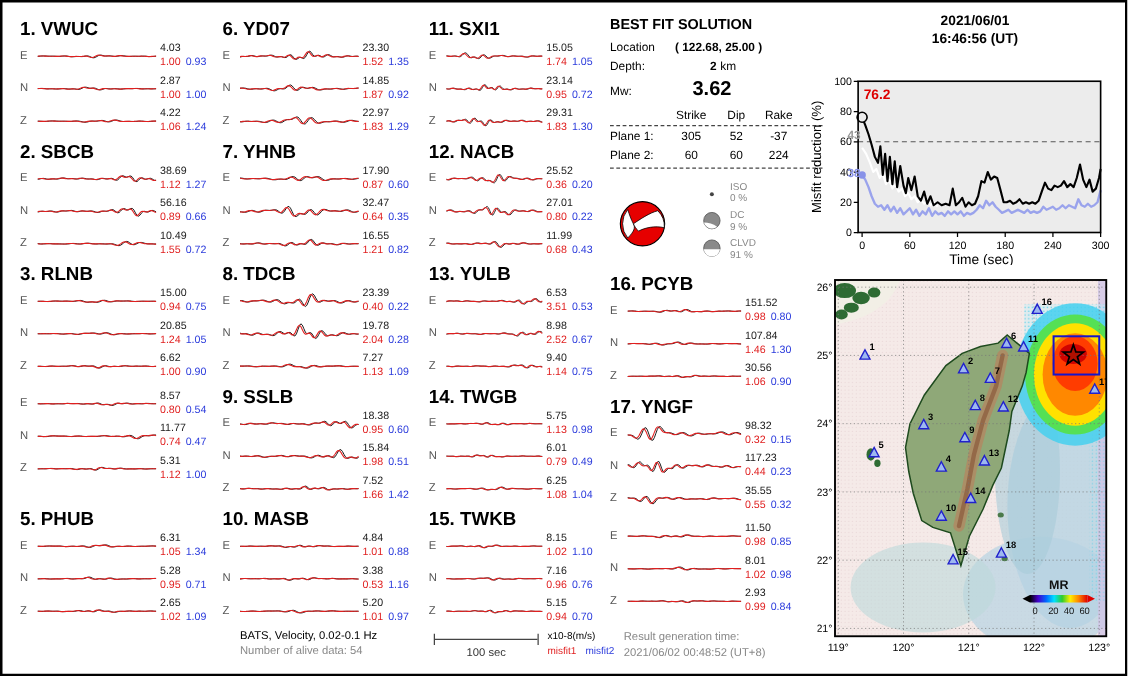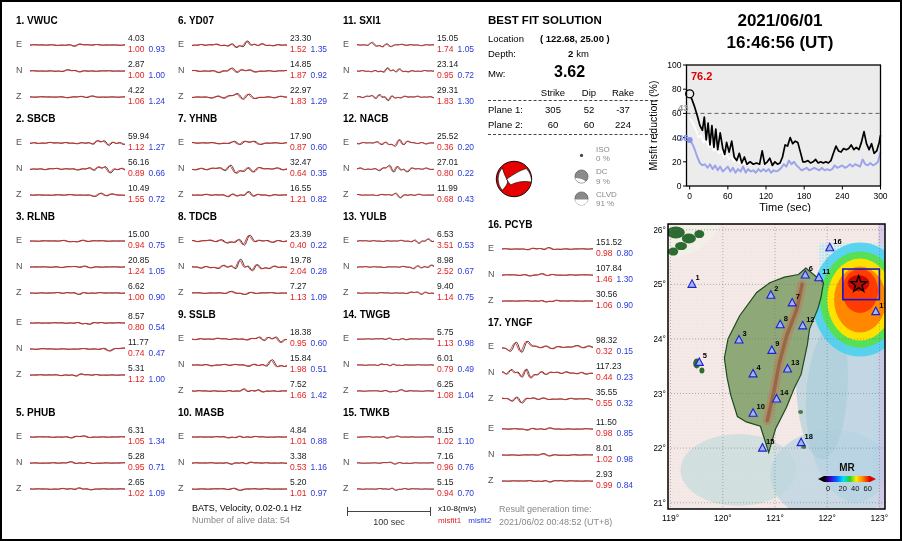--- a/index.html
+++ b/index.html
@@ -1,20 +1,20 @@
 <!DOCTYPE html>
 <html><head>
 <meta charset="utf-8">
 <style>
   html,body{margin:0;padding:0;background:#fff;}
   #stage{position:relative;width:902px;height:541px;background:#fff;border:2px solid #000;box-sizing:border-box;
          font-family:"Liberation Sans",sans-serif;overflow:hidden;}
   .wavecol{position:absolute;top:13px;}
   .station{height:98px;}
-  .sthead{font-size:10px;font-weight:bold;color:#000;height:16px;}
+  .sthead{font-size:15px;font-weight:bold;color:#000;height:16px;}
   .chrow{display:flex;align-items:center;height:26px;}
   .chl{width:14px;font-size:9px;color:#555;flex:0 0 14px;}
   svg.wave{flex:1;height:26px;min-width:0;}
   .vals{flex:0 0 48px;font-size:8.5px;line-height:1.25;padding-left:3px;}
   .amp{color:#1a1a1a;}
   .mrow span{display:inline-block;}
   .m1{color:#e01f1f;margin-right:4px;}
   .m2{color:#2b3bdc;}
   
   #solution{position:absolute;left:486px;top:12px;width:170px;font-size:9.5px;color:#000;}
@@ -27,29 +27,29 @@
   .dunit{margin-left:3px;}
   .sdr{display:flex;font-size:9.5px;}
   .sdr span{text-align:center;}
   .sdr .c0{width:44px;text-align:left;}
   .sdr .c1{width:42px;}
   .sdr .c2{width:30px;}
   .sdr .c3{width:38px;}
   .sdr-head{border-bottom:1px dashed #444;padding-bottom:2px;margin-top:6px;}
   .sdr-row{padding:3px 0 1px 0;}
   .sdr-last{border-bottom:1px dashed #444;padding-bottom:4px;}
-  .mech-row{display:flex;margin-top:10px;align-items:flex-start;gap:12px;}
+  .mech-row{display:flex;margin-top:10px;align-items:flex-start;}
   #beachball{margin-left:6px;margin-top:14px;}
   .comps{margin-left:28px;}
   .comp{display:flex;align-items:center;margin-bottom:4px;}
   .comp svg{flex:0 0 15px;}
   .comp-txt{margin-left:7px;color:#888;font-size:8px;line-height:1.15;}
   
   #rheader{position:absolute;left:662px;top:8px;width:232px;text-align:center;
-           font-size:17px;font-weight:bold;line-height:1.3;color:#000;}
+           font-size:11px;font-weight:bold;line-height:1.3;color:#000;}
   #chart-svg{position:absolute;left:646px;top:56px;}
   #map-svg{position:absolute;left:652px;top:216px;}
   
   #footer-left{position:absolute;left:190px;top:500px;font-size:9px;line-height:1.35;color:#000;}
   #footer-left .gray{color:#888;}
   #scalebar{position:absolute;left:345px;top:505px;width:84px;}
   .sbar{height:9px;border-left:1px solid #444;border-right:1px solid #444;position:relative;}
   .sbar-line{position:absolute;left:0;right:0;top:4px;border-top:1px solid #444;}
   .sbar-label{text-align:center;font-size:9px;color:#333;margin-top:1px;}
   #units{position:absolute;left:436px;top:501px;font-size:8px;line-height:1.5;color:#000;}
@@ -101,21 +101,21 @@
       </div>
       <div class="station">
         <div class="sthead">2.  SBCB</div>
         <div class="chrow">
           <span class="chl">E</span>
           <svg class="wave" viewBox="0 0 100 26" preserveAspectRatio="none">
             <polyline points="0,14.38 1.25,14.28 2.5,14.03 3.75,13.78 5,13.71 6.25,13.88 7.5,14.18 8.75,14.40 10,14.42 11.25,14.28 12.5,14.14 13.75,14.11 15,14.20 16.25,14.27 17.5,14.16 18.75,13.87 20,13.53 21.25,13.35 22.5,13.42 23.75,13.66 25,13.90 26.25,13.98 27.5,13.91 28.75,13.82 30,13.86 31.25,14.03 32.5,14.20 33.75,14.22 35,14.02 36.25,13.73 37.5,13.52 38.75,13.56 40,13.79 41.25,14.06 42.5,14.20 43.75,14.18 45,14.12 46.25,14.17 47.5,14.38 48.75,14.64 50,14.75 51.25,14.59 52.5,14.20 53.75,13.81 55,13.65 56.25,13.78 57.5,14.04 58.75,14.18 60,14.05 61.25,13.77 62.5,13.69 63.75,14.06 65,14.73 66.25,15.21 67.5,14.94 68.75,13.86 70,12.50 71.25,11.66 72.5,11.72 73.75,12.35 75,12.74 76.25,12.47 77.5,11.88 78.75,11.83 80,12.87 81.25,14.65 82.5,16.09 83.75,16.31 85,15.31 86.25,13.97 87.5,13.23 88.75,13.41 90,14.05 91.25,14.42 92.5,14.23 93.75,13.78 95,13.61 96.25,13.99 97.5,14.71 98.75,15.29 100,15.37 " fill="none" stroke="#111" stroke-width="0.8"></polyline>
             <polyline points="0,14.24 1.25,14.04 2.5,13.83 3.75,13.78 5,13.93 6.25,14.19 7.5,14.38 8.75,14.40 10,14.27 11.25,14.13 12.5,14.08 13.75,14.13 15,14.18 16.25,14.09 17.5,13.85 18.75,13.57 20,13.42 21.25,13.49 22.5,13.71 23.75,13.92 25,14.01 26.25,13.95 27.5,13.86 28.75,13.86 30,13.99 31.25,14.13 32.5,14.15 33.75,13.99 35,13.74 36.25,13.58 37.5,13.61 38.75,13.83 40,14.08 41.25,14.22 42.5,14.22 43.75,14.16 45,14.19 46.25,14.34 47.5,14.54 48.75,14.62 50,14.47 51.25,14.15 52.5,13.83 53.75,13.70 55,13.81 56.25,14.05 57.5,14.19 58.75,14.11 60,13.90 61.25,13.81 62.5,14.05 63.75,14.52 65,14.86 66.25,14.63 67.5,13.74 68.75,12.62 70,11.90 71.25,11.94 72.5,12.50 73.75,12.93 75,12.82 76.25,12.38 77.5,12.31 78.75,13.13 80,14.59 81.25,15.81 82.5,16.01 83.75,15.12 85,13.88 86.25,13.18 87.5,13.34 88.75,13.98 90,14.43 91.25,14.35 92.5,13.98 93.75,13.82 95,14.14 96.25,14.78 97.5,15.29 98.75,15.35 100,14.95 " fill="none" stroke="#e01f1f" stroke-width="0.9"></polyline>
           </svg>
           <div class="vals">
-            <div class="amp">59.94</div>
+            <div class="amp">38.69</div>
             <div class="mrow"><span class="m1">1.12</span><span class="m2">1.27</span></div>
           </div>
         </div>
         <div class="chrow">
           <span class="chl">N</span>
           <svg class="wave" viewBox="0 0 100 26" preserveAspectRatio="none">
             <polyline points="0,14.60 1.25,14.41 2.5,14.14 3.75,13.99 5,14.02 6.25,14.15 7.5,14.22 8.75,14.13 10,13.93 11.25,13.80 12.5,13.89 13.75,14.20 15,14.53 16.25,14.69 17.5,14.57 18.75,14.23 20,13.89 21.25,13.71 22.5,13.72 23.75,13.79 25,13.76 26.25,13.59 27.5,13.39 28.75,13.33 30,13.53 31.25,13.90 32.5,14.26 33.75,14.40 35,14.26 36.25,13.99 37.5,13.77 38.75,13.76 40,13.90 41.25,14.04 42.5,14.04 43.75,13.90 45,13.78 46.25,13.83 47.5,14.14 48.75,14.58 50,14.92 51.25,14.97 52.5,14.69 53.75,14.27 55,13.95 56.25,13.88 57.5,13.99 58.75,14.01 60,13.73 61.25,13.19 62.5,12.73 63.75,12.79 65,13.52 66.25,14.58 67.5,15.25 68.75,14.98 70,13.83 71.25,12.52 72.5,11.85 73.75,12.11 75,12.78 76.25,13.03 77.5,12.52 78.75,11.77 80,11.78 81.25,13.12 82.5,15.37 83.75,17.33 85,17.96 86.25,17.09 87.5,15.53 88.75,14.35 90,14.06 91.25,14.39 92.5,14.67 93.75,14.44 95,13.84 96.25,13.35 97.5,13.38 98.75,13.92 100,14.59 " fill="none" stroke="#111" stroke-width="0.8"></polyline>
             <polyline points="0,14.35 1.25,14.11 2.5,13.97 3.75,14.00 5,14.12 6.25,14.20 7.5,14.14 8.75,13.99 10,13.89 11.25,13.97 12.5,14.22 13.75,14.49 15,14.61 16.25,14.49 17.5,14.18 18.75,13.87 20,13.70 21.25,13.71 22.5,13.78 23.75,13.77 25,13.64 26.25,13.48 27.5,13.44 28.75,13.61 30,13.93 31.25,14.22 32.5,14.33 33.75,14.20 35,13.95 36.25,13.76 37.5,13.75 38.75,13.88 40,14.02 41.25,14.05 42.5,13.96 43.75,13.86 45,13.92 46.25,14.18 47.5,14.54 48.75,14.81 50,14.82 51.25,14.57 52.5,14.20 53.75,13.93 55,13.86 56.25,13.95 57.5,13.99 58.75,13.80 60,13.41 61.25,13.07 62.5,13.11 63.75,13.66 65,14.46 66.25,14.94 67.5,14.68 68.75,13.70 70,12.58 71.25,11.99 72.5,12.19 73.75,12.80 75,13.11 76.25,12.81 77.5,12.27 78.75,12.32 80,13.47 81.25,15.40 82.5,17.10 83.75,17.62 85,16.81 86.25,15.36 87.5,14.24 88.75,13.97 90,14.31 91.25,14.63 92.5,14.49 93.75,13.97 95,13.53 96.25,13.54 97.5,14.02 98.75,14.61 100,14.91 " fill="none" stroke="#e01f1f" stroke-width="0.9"></polyline>
           </svg>
           <div class="vals">

